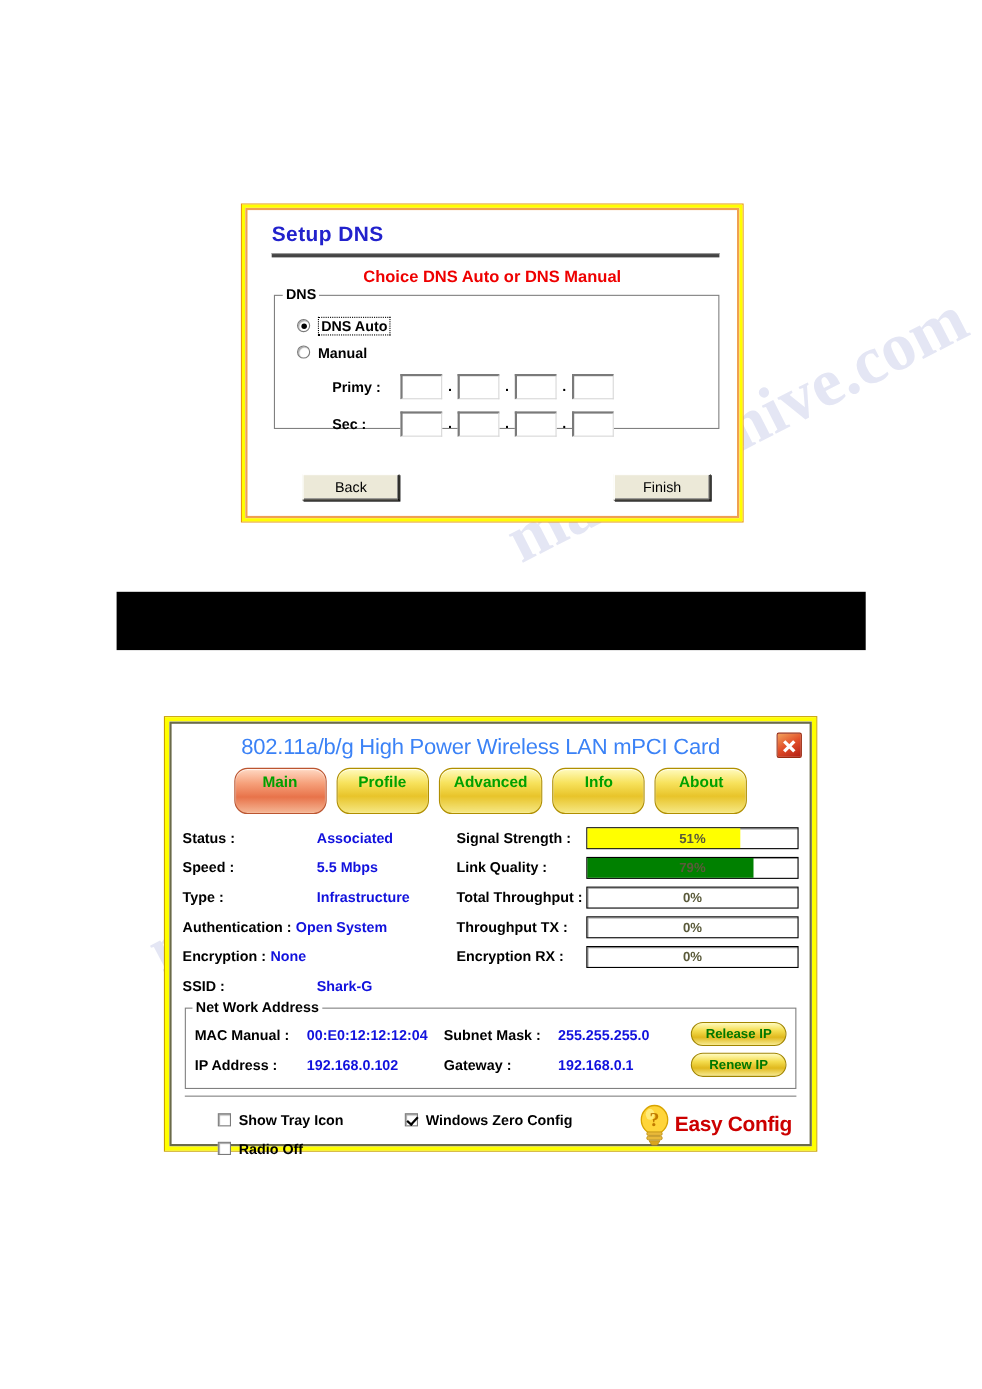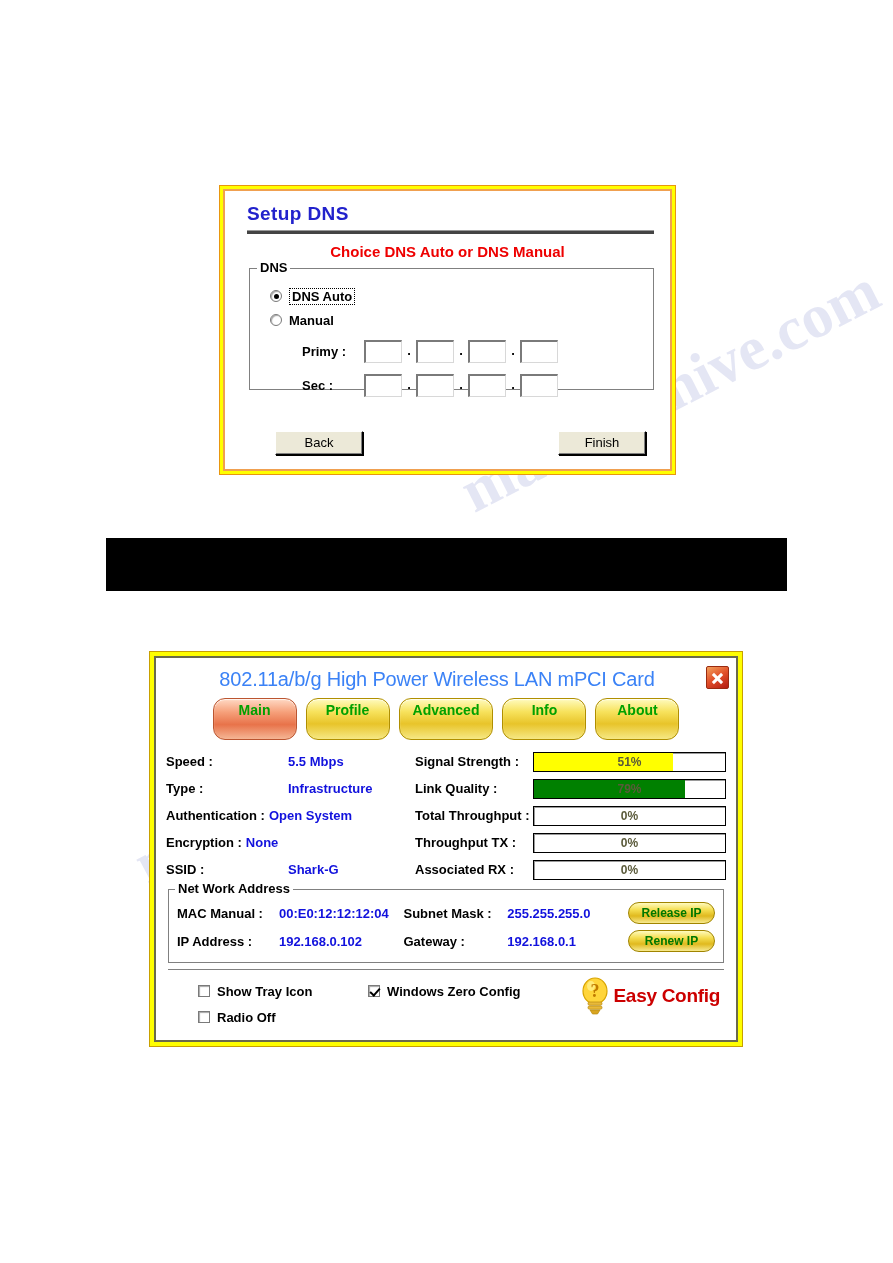--- a/index.html
+++ b/index.html
@@ -392,20 +392,24 @@
       <div class="tab">Profile</div>
       <div class="tab">Advanced</div>
       <div class="tab">Info</div>
       <div class="tab">About</div>
     </div>
 
     <div id="body-cols">
 
       <div id="left-col">
         <div class="info-row">
+          <span class="info-label w">Status :</span>
+          <span class="info-value">Associated</span>
+        </div>
+        <div class="info-row">
           <span class="info-label w">Speed :</span>
           <span class="info-value">5.5 Mbps</span>
         </div>
         <div class="info-row">
           <span class="info-label w">Type :</span>
           <span class="info-value">Infrastructure</span>
         </div>
         <div class="info-row">
           <span class="info-label">Authentication :</span>
           <span class="info-value">Open System</span>
@@ -443,21 +447,21 @@
           </span>
         </div>
         <div class="meter-row">
           <span class="meter-label">Throughput TX :</span>
           <span class="meter">
             <span class="fill" style="width: 0%; background: rgb(0, 128, 0);"></span>
             <span class="txt">0%</span>
           </span>
         </div>
         <div class="meter-row">
-          <span class="meter-label">Associated RX :</span>
+          <span class="meter-label">Encryption RX :</span>
           <span class="meter">
             <span class="fill" style="width: 0%; background: rgb(0, 128, 0);"></span>
             <span class="txt">0%</span>
           </span>
         </div>
       </div>
 
     </div>
 
     <div id="netaddr">

